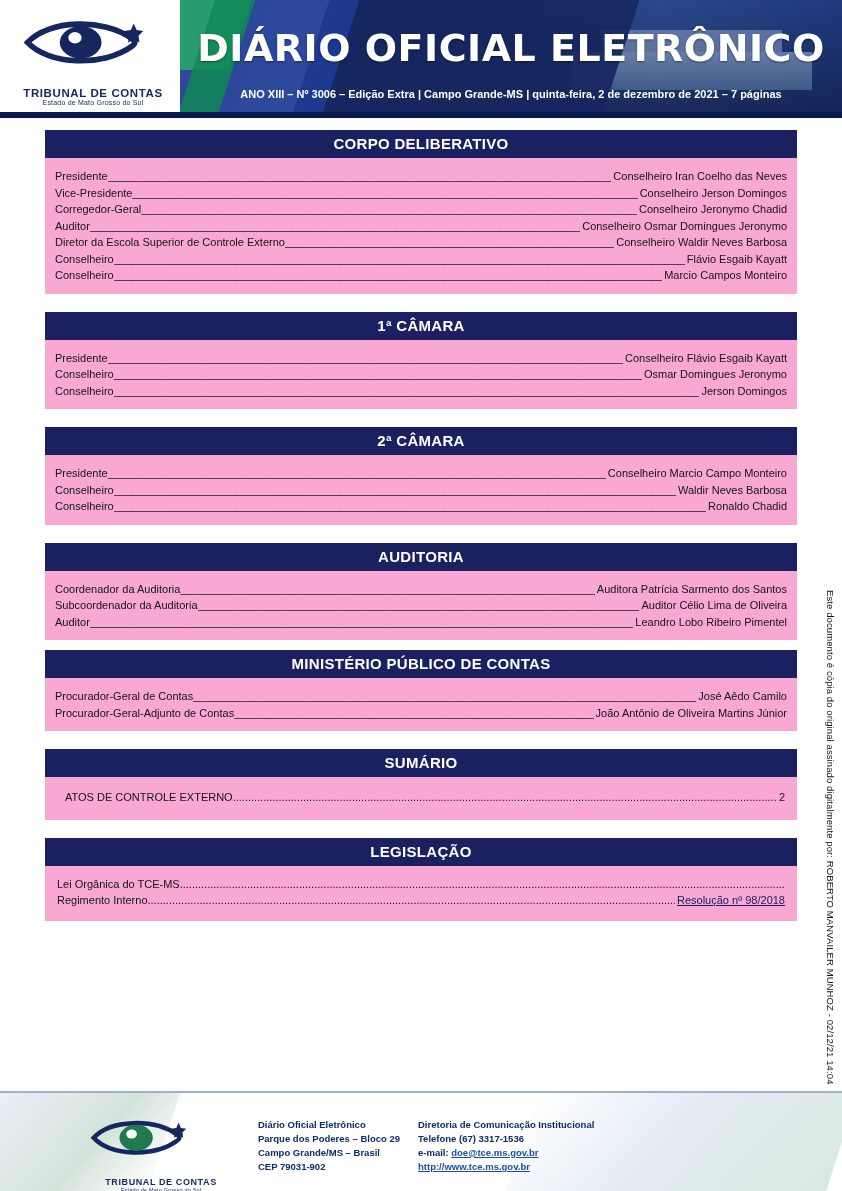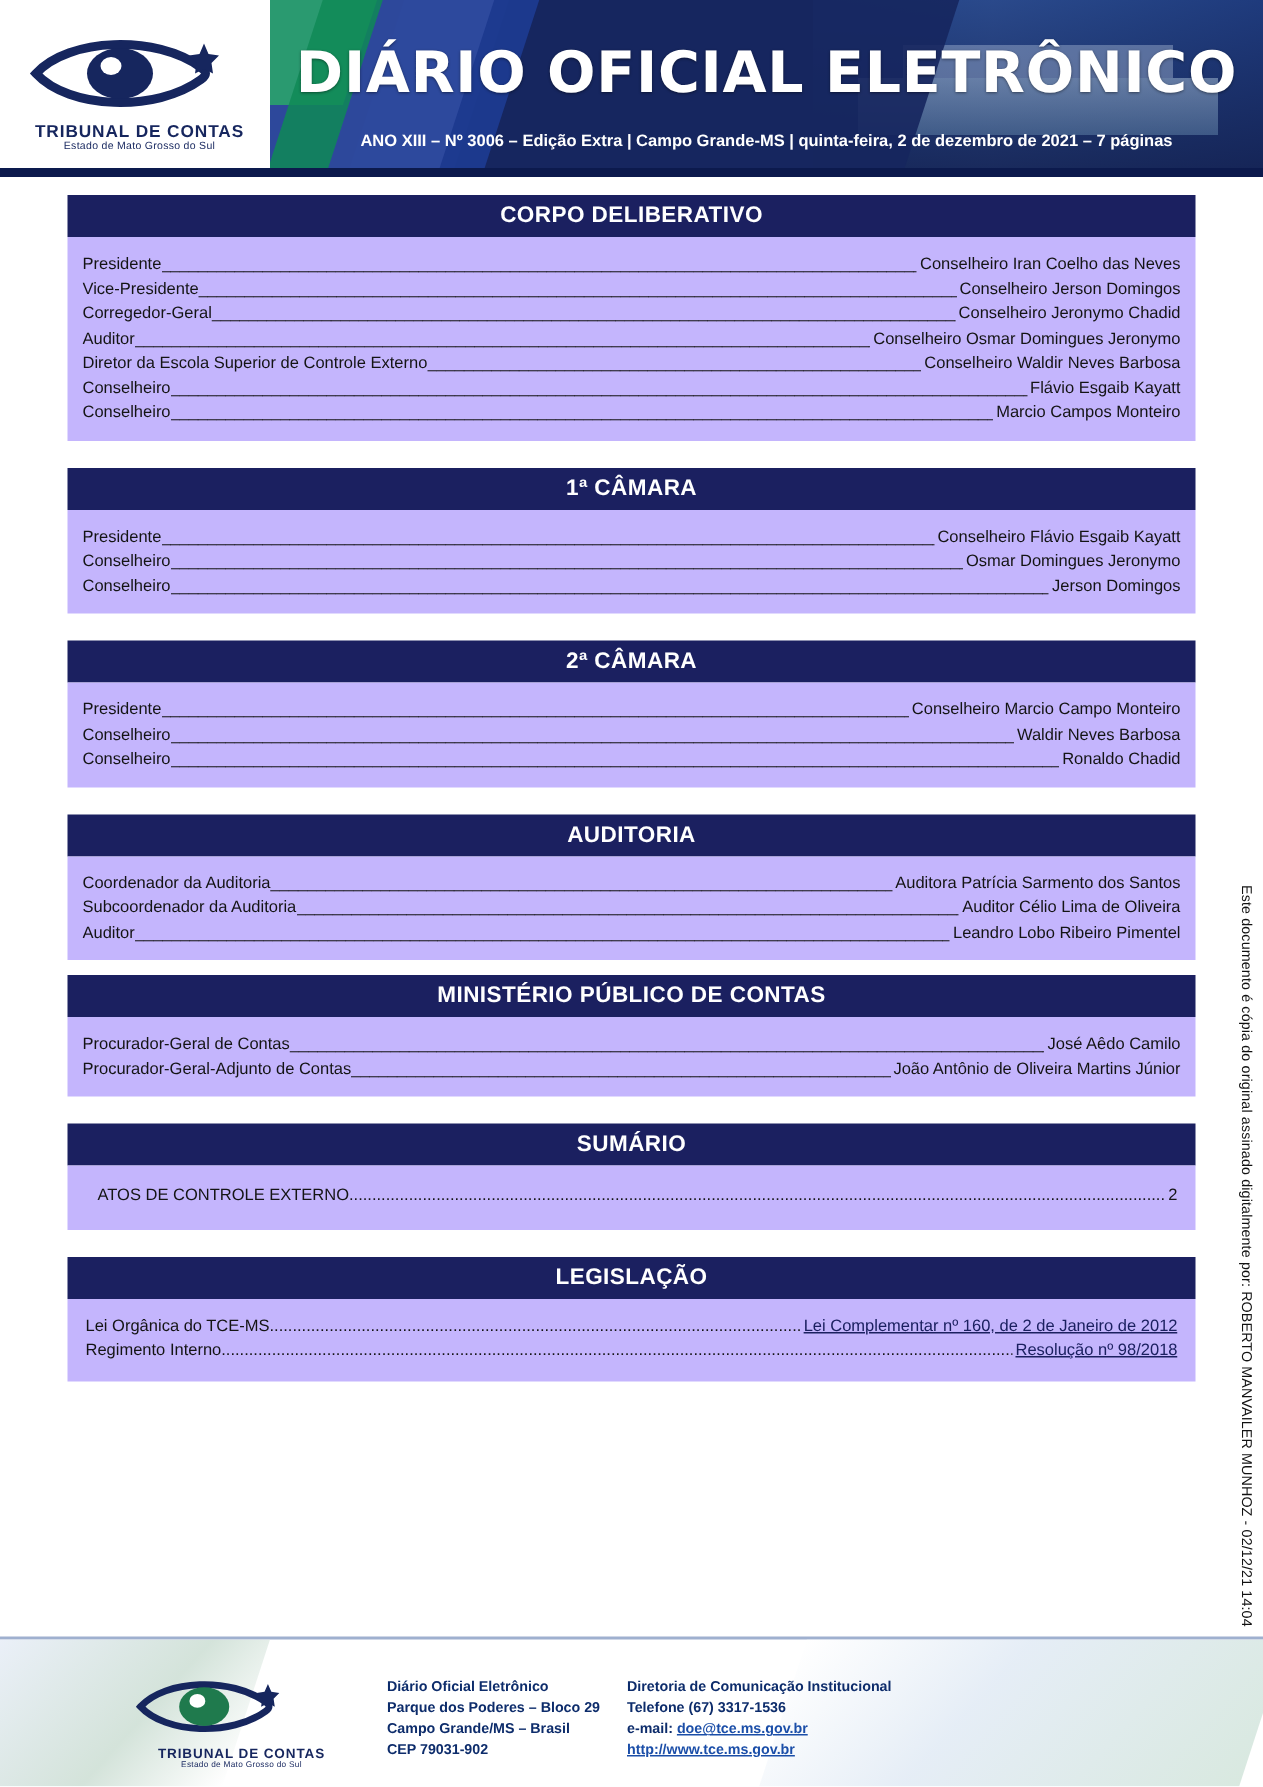--- a/index.html
+++ b/index.html
@@ -115,21 +115,21 @@
     flex-direction: column;
     align-items: center;
     justify-content: center;
   }
   .logo-mark { width: 150px; height: 58px; display:block; }
   .logo-text1 {
     font-size: 11.5px;
     font-weight: bold;
     letter-spacing: .6px;
     color: #16265e;
-    margin-top: 5px;
+    margin-top: 18px;
   }
   .logo-text2 {
     font-size: 7px;
     color: #16265e;
     letter-spacing: .2px;
   }
 
   .hdr-title {
     position: absolute;
     left: 186px;
@@ -170,21 +170,21 @@
   .section-title {
     background: #1b2060;
     color: #ffffff;
     font-size: 15px;
     font-weight: bold;
     text-align: center;
     padding: 5px 0 6px;
     letter-spacing: .3px;
   }
   .section-body {
-    background: #c4b5fd;
+    background: #f9a8d4;
     padding: 10px 10px 10px 10px;
   }
   .row {
     display: flex;
     align-items: baseline;
     font-size: 11px;
     line-height: 16.5px;
     color: #141414;
     white-space: nowrap;
     overflow: hidden;
@@ -445,21 +445,20 @@
         </div>
       </div>
     </div>
 
     <div class="section" style="margin-top:18px;">
       <div class="section-title">LEGISLAÇÃO</div>
       <div class="section-body pad-legis">
         <div class="row dotted">
           <span class="left">Lei Orgânica do TCE-MS</span>
           <span class="dots-fill"></span>
-          <span class="right link">Lei Complementar nº 160, de 2 de Janeiro de 2012</span>
         </div>
         <div class="row dotted">
           <span class="left">Regimento Interno</span>
           <span class="dots-fill"></span>
           <span class="right link">Resolução nº 98/2018</span>
         </div>
       </div>
     </div>
 
   </div>

